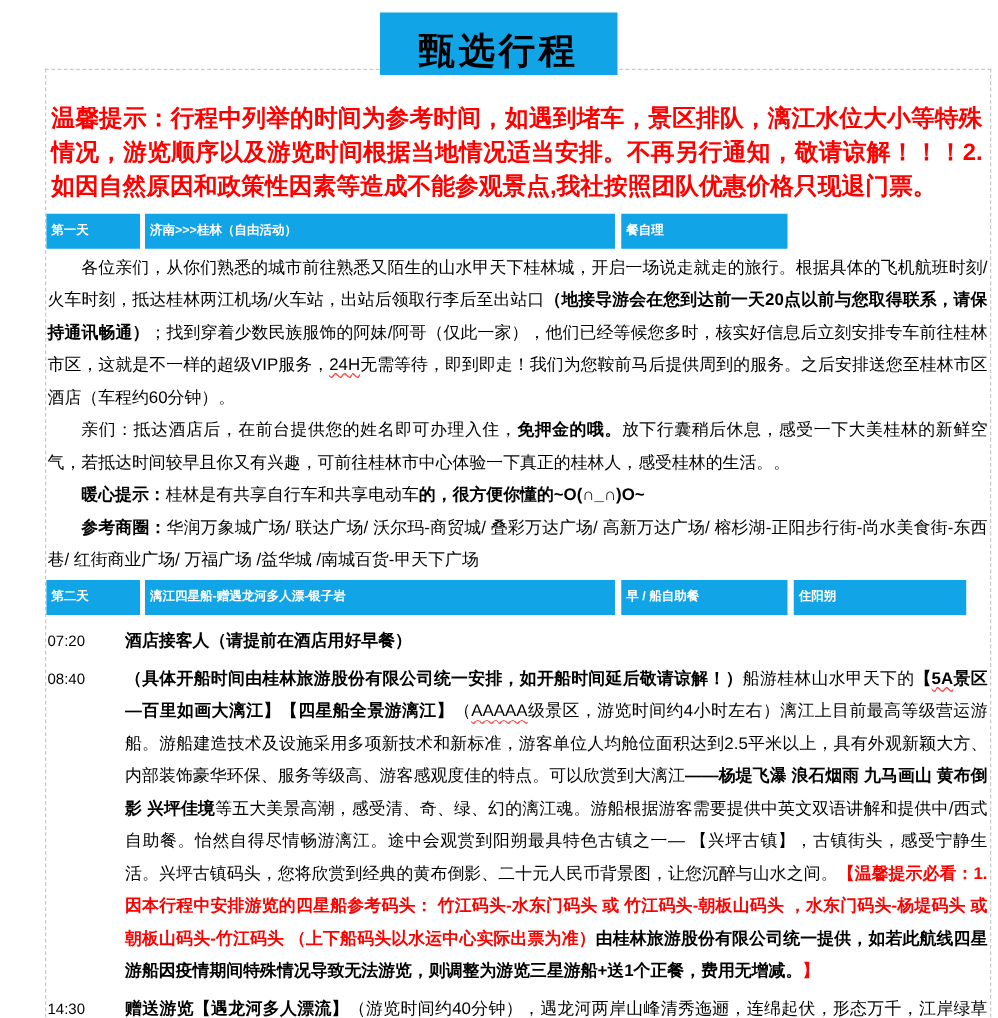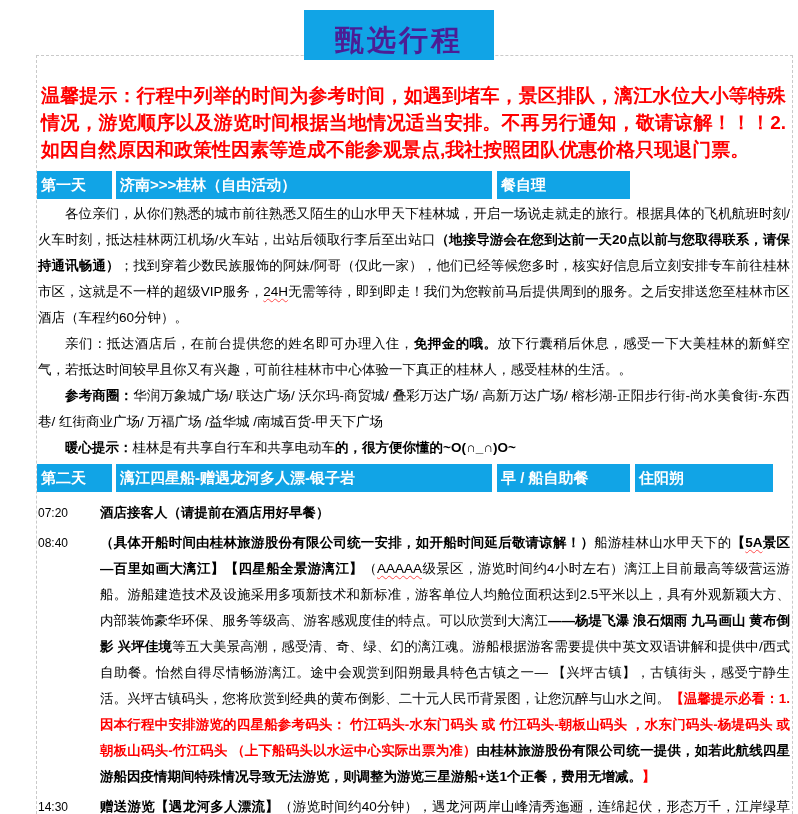--- a/index.html
+++ b/index.html
@@ -16,21 +16,21 @@
   .title-box {
     position: absolute;
     top: 10px; left: 50%;
     transform: translateX(-50%);
     width: 190px; height: 50px;
     background: #11a4e6;
     z-index: 2;
     display: flex; align-items: center; justify-content: center;
   }
   .title-box .title-text {
-    color: #4c1d95;
+    color: #000000;
     font-size: 29px;
     font-weight: bold;
     letter-spacing: 3px;
     white-space: nowrap;
     margin-top: 12px;
   }
   
   .sheet {
     box-sizing: border-box;
     margin: 55px 5px 0 36px;
@@ -56,21 +56,21 @@
   .day-bar {
     display: flex;
     height: 28px;
     margin: 0;
     align-items: stretch;
   }
   .day-bar .cell {
     background: #11a4e6;
     color: #fff;
     font-weight: bold;
-    font-size: 15px;
+    font-size: 10px;
     line-height: 28px;
     padding-left: 4px;
     box-sizing: border-box;
     white-space: nowrap;
     overflow: hidden;
   }
   .day-bar .c1 { width: 75px;  margin-right: 4px; }
   .day-bar .c2 { width: 376px; margin-right: 5px; }
   .day-bar .c3 { width: 133px; margin-right: 5px; }
   .day-bar .c4 { width: 138px; }
@@ -134,22 +134,22 @@
 
   <div class="day-bar bar1">
     <div class="cell c1">第一天</div>
     <div class="cell c2">济南&gt;&gt;&gt;桂林（自由活动）</div>
     <div class="cell c3">餐自理</div>
   </div>
 
   <div class="day-body">
     <p class="para"><span>各位亲们，从你们熟悉的城市前往熟悉又陌生的山水甲天下桂林城，开启一场说走就走的旅行。根据具体的飞机航班时刻/火车时刻，抵达桂林两江机场/火车站，出站后领取行李后至出站口</span><span class="b">（地接导游会在您到达前一天20点以前与您取得联系，请保持通讯畅通）</span><span>；找到穿着少数民族服饰的阿妹/阿哥（仅此一家），他们已经等候您多时，核实好信息后立刻安排专车前往桂林市区，这就是不一样的超级VIP服务，</span><span class="sq">24H</span><span>无需等待，即到即走！我们为您鞍前马后提供周到的服务。之后安排送您至桂林市区酒店（车程约60分钟）。</span></p>
     <p class="para"><span>亲们：抵达酒店后，在前台提供您的姓名即可办理入住，</span><span class="b">免押金的哦。</span><span>放下行囊稍后休息，感受一下大美桂林的新鲜空气，若抵达时间较早且你又有兴趣，可前往桂林市中心体验一下真正的桂林人，感受桂林的生活。。</span></p>
+    <p class="para"><span class="b">暖心提示：</span><span>桂林是有共享自行车和共享电动车</span><span class="b">的，很方便你懂的~O(∩_∩)O~</span></p>
     <p class="para"><span class="b">参考商圈：</span><span>华润万象城广场/ 联达广场/ 沃尔玛-商贸城/ 叠彩万达广场/ 高新万达广场/ 榕杉湖-正阳步行街-尚水美食街-东西巷/ 红街商业广场/ 万福广场 /益华城 /南城百货-甲天下广场</span></p>
-    <p class="para"><span class="b">暖心提示：</span><span>桂林是有共享自行车和共享电动车</span><span class="b">的，很方便你懂的~O(∩_∩)O~</span></p>
   </div>
 
   <div class="day-bar bar2">
     <div class="cell c1">第二天</div>
     <div class="cell c2">漓江四星船-赠遇龙河多人漂-银子岩</div>
     <div class="cell c3">早 / 船自助餐</div>
     <div class="cell c4">住阳朔</div>
   </div>
 
   <div class="schedule">

